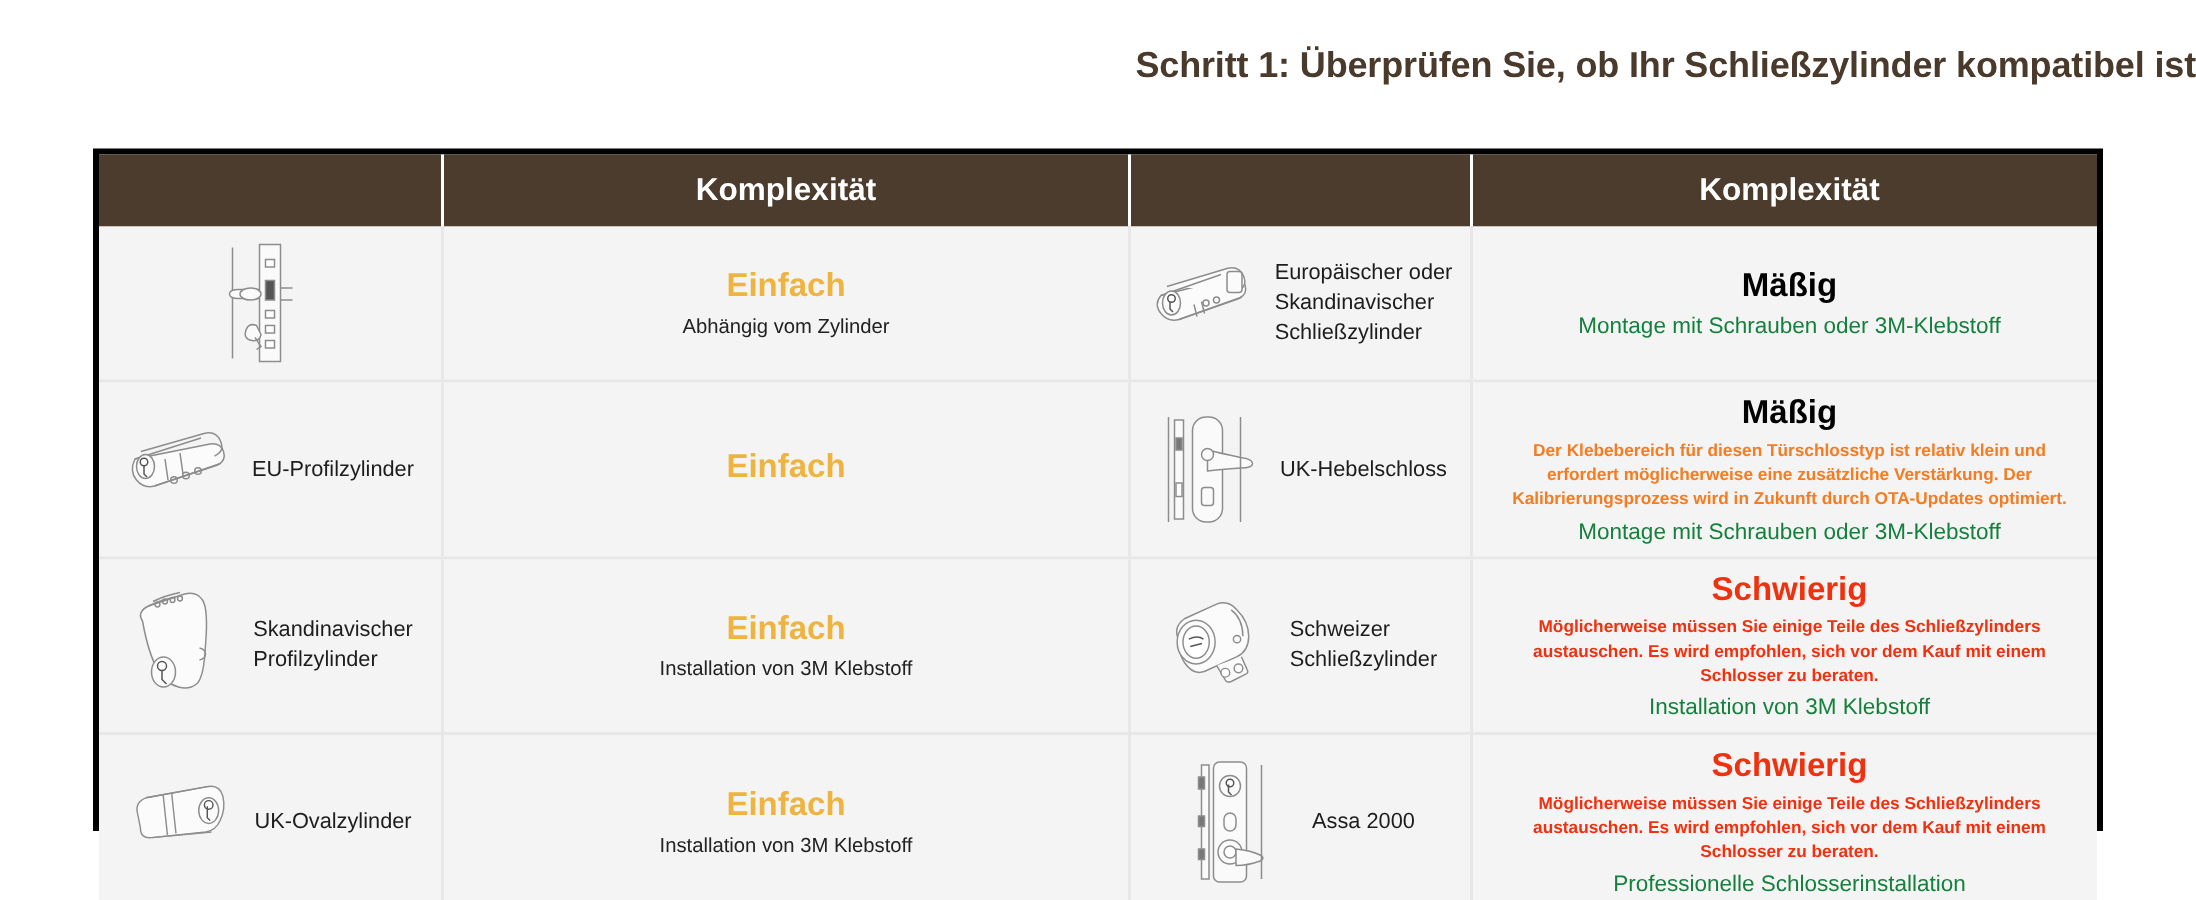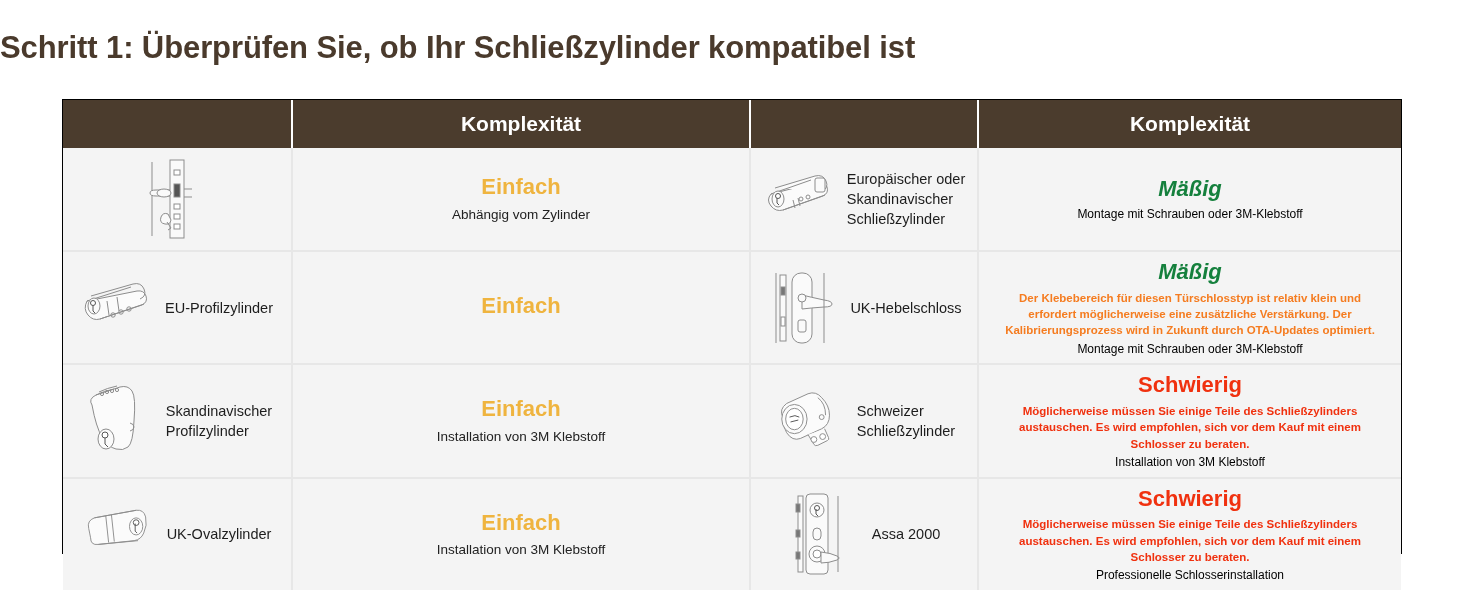--- a/index.html
+++ b/index.html
@@ -7,32 +7,32 @@
     width: 1464px; height: 600px;
     background: #ffffff;
     font-family: "Liberation Sans", "DejaVu Sans", sans-serif;
     overflow: hidden;
   }
   .page { position: relative; width: 1464px; height: 600px; }
 
   .page-title {
     position: absolute;
     left: 0; top: 30px; width: 1464px;
-    text-align: left;
-    font-size: 31px;
+    text-align: right;
+    font-size: 24px;
     font-weight: bold;
     color: #4a3a2c;
     letter-spacing: -0.1px;
   }
 
   .table-wrap {
     position: absolute;
     left: 62px; top: 99px;
     width: 1340px; height: 455px;
-    border: 1px solid #000000;
+    border: 4px solid #000000;
     background: #f4f4f4;
   }
 
   .thead {
     display: flex;
     height: 48px;
     background: #4b3c2d;
   }
   .thead .hcell {
     display: flex; align-items: center; justify-content: center;
@@ -92,43 +92,43 @@
     text-align: center;
     line-height: 1.3;
   }
   .complex .verdict {
     font-size: 22px;
     font-weight: bold;
     display: block;
     margin-bottom: 3px;
   }
   .v-easy { color: #efb43f; }
-  .v-mod  { color: #15803d; font-style: italic; }
+  .v-mod  { color: #000000; }
   .v-hard { color: #f0310f; text-align: center; }
 
   .complex .detail {
     display: block;
     font-size: 13.5px;
     color: #222222;
     line-height: 1.45;
   }
   .complex .note {
     display: block;
     font-size: 11.5px;
     font-weight: bold;
     line-height: 1.42;
     margin-bottom: 2px;
     padding: 0 10px;
   }
   .n-mod  { color: #f57c20; }
   .n-hard { color: #f0310f; text-align: center; }
   .complex .sub {
     display: block;
-    font-size: 12px;
-    color: #000000;
+    font-size: 15px;
+    color: #15803d;
     line-height: 1.4;
   }
 </style>
 </head>
 <body>
 
 <div class="page">
 
   <div class="page-title">Schritt 1: Überprüfen Sie, ob Ihr Schließzylinder kompatibel ist</div>
 

